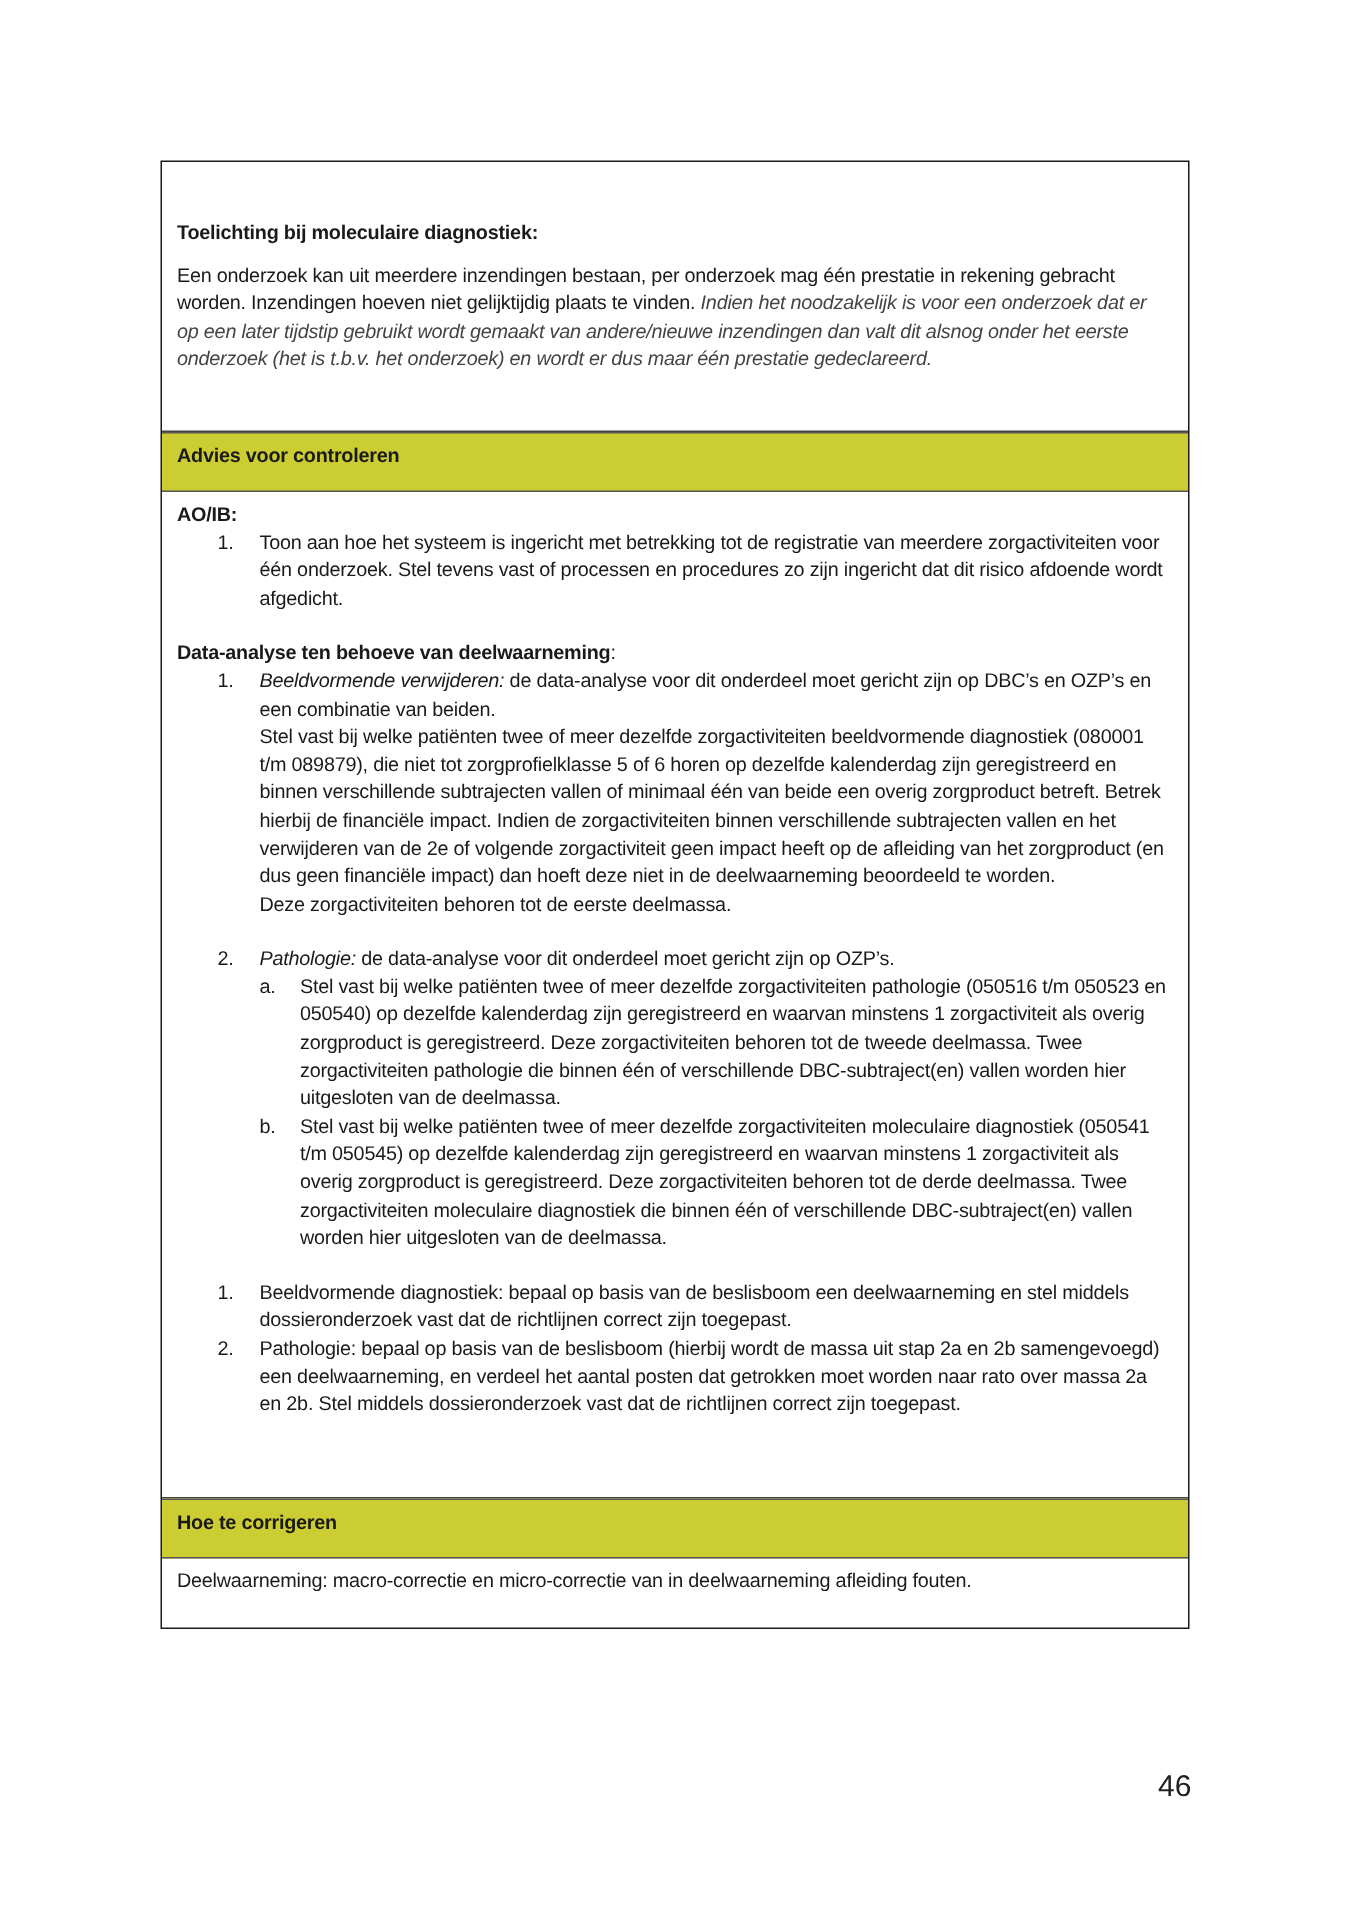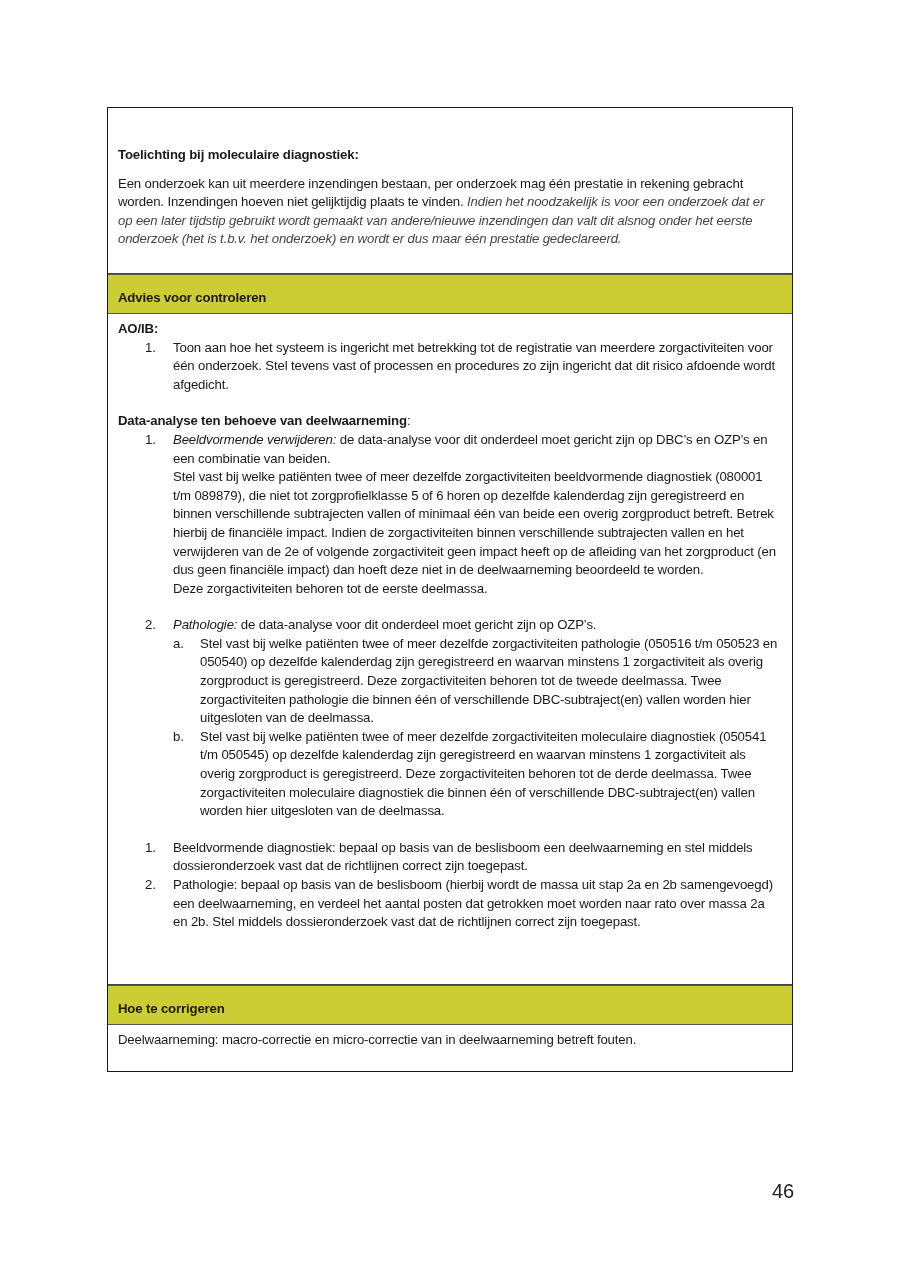--- a/index.html
+++ b/index.html
@@ -8,28 +8,28 @@
     font-family: "Liberation Sans", "DejaVu Sans", sans-serif;
     color: #1a1a1a;
   }
   .frame {
     position: absolute; left: 107px; top: 107px; width: 684px;
     border: 1.5px solid #1a1a1a; box-sizing: content-box;
   }
   .section { padding: 0 10px; border-bottom: 1px solid #444; }
   .section:last-child { border-bottom: none; }
   .text { font-size: 13.2px; line-height: 18.6px; letter-spacing: -0.15px; }
-  .intro { padding-top: 38px; padding-bottom: 24px; }
+  .intro { padding-top: 38px; padding-bottom: 38px; }
   .intro .heading { font-weight: bold; margin: 0 0 10px 0; }
   .intro .para { margin: 0; }
   .intro .ital { font-style: italic; color: #444; }
   .band {
     background: #cccc33; height: 38px; padding: 0 10px;
     border-top: 1px solid #555; border-bottom: 1px solid #555;
-    display: flex; align-items: center;
+    display: flex; align-items: flex-start;
   }
   .band .label { font-weight: bold; font-size: 13.2px; margin-top: 7px; letter-spacing: -0.15px; }
   .advies { padding-top: 6px; padding-bottom: 52px; }
   .sub-heading { font-weight: bold; margin: 0; }
   .group { margin-bottom: 18px; }
   .group:last-child { margin-bottom: 0; }
   ol.num { margin: 0; padding: 0; list-style: none; }
   ol.num > li { position: relative; padding-left: 55px; }
   ol.num > li .marker { position: absolute; left: 27px; top: 0; }
   ol.alpha { margin: 0; padding: 0; list-style: none; }
@@ -108,18 +108,18 @@
       </ol>
     </div>
 
   </div>
 
   <div class="band">
     <span class="label">Hoe te corrigeren</span>
   </div>
 
   <div class="section corr text">
-    <span>Deelwaarneming: macro-correctie en micro-correctie van in deelwaarneming betreft fouten.</span>
+    <span>Deelwaarneming: macro-correctie en micro-correctie van in deelwaarneming afleiding fouten.</span>
   </div>
 
 </div>
 
 <div class="page-num">46</div>
 
 </body></html>

